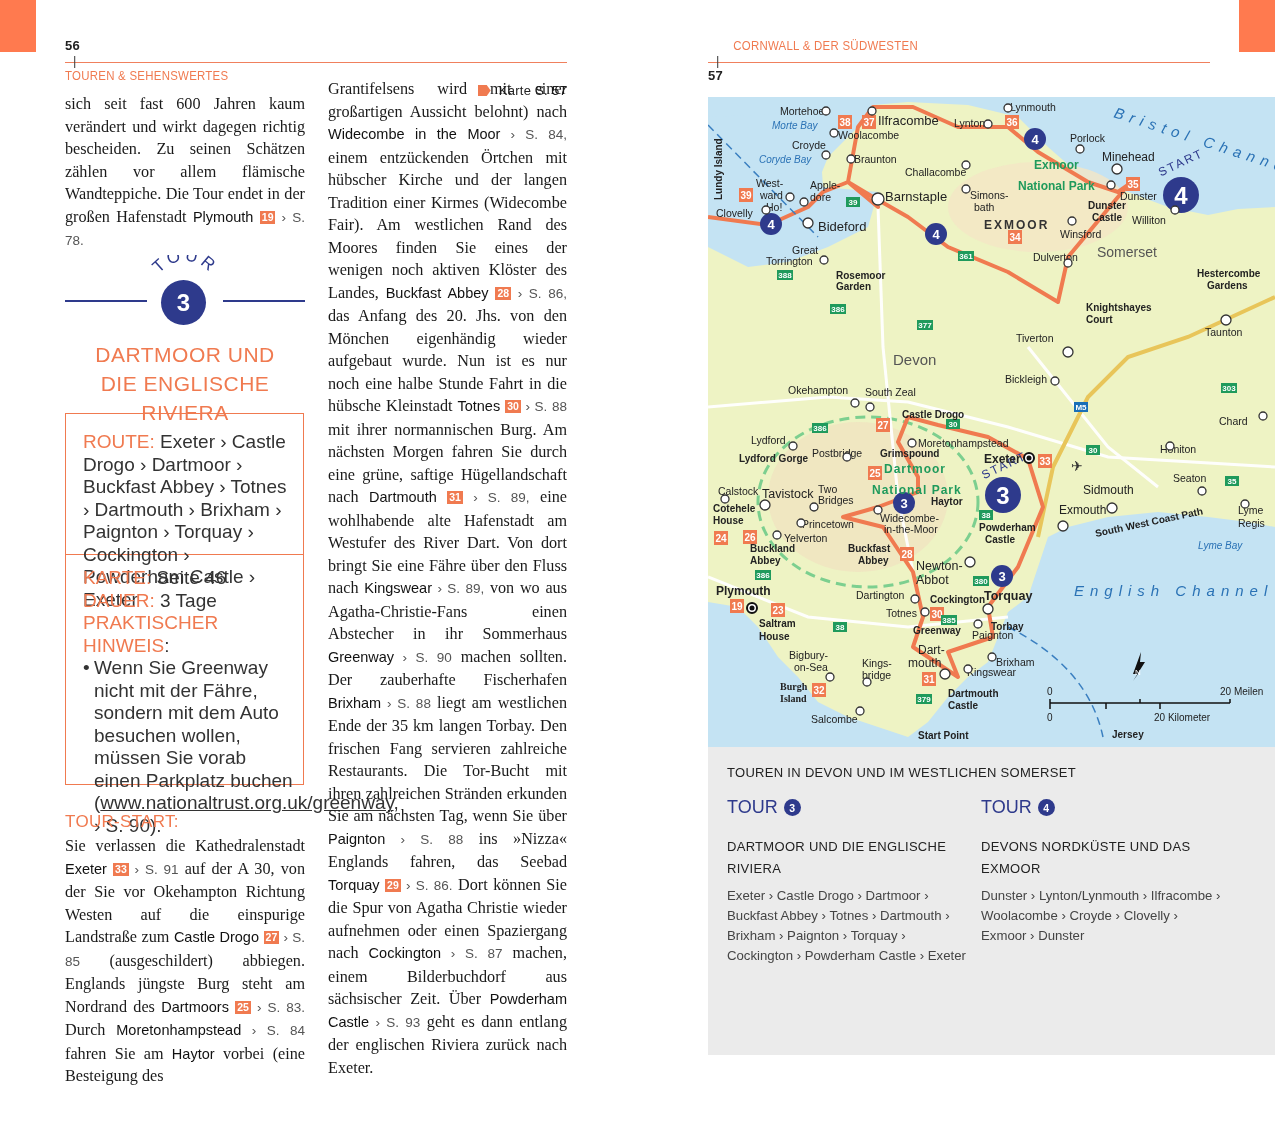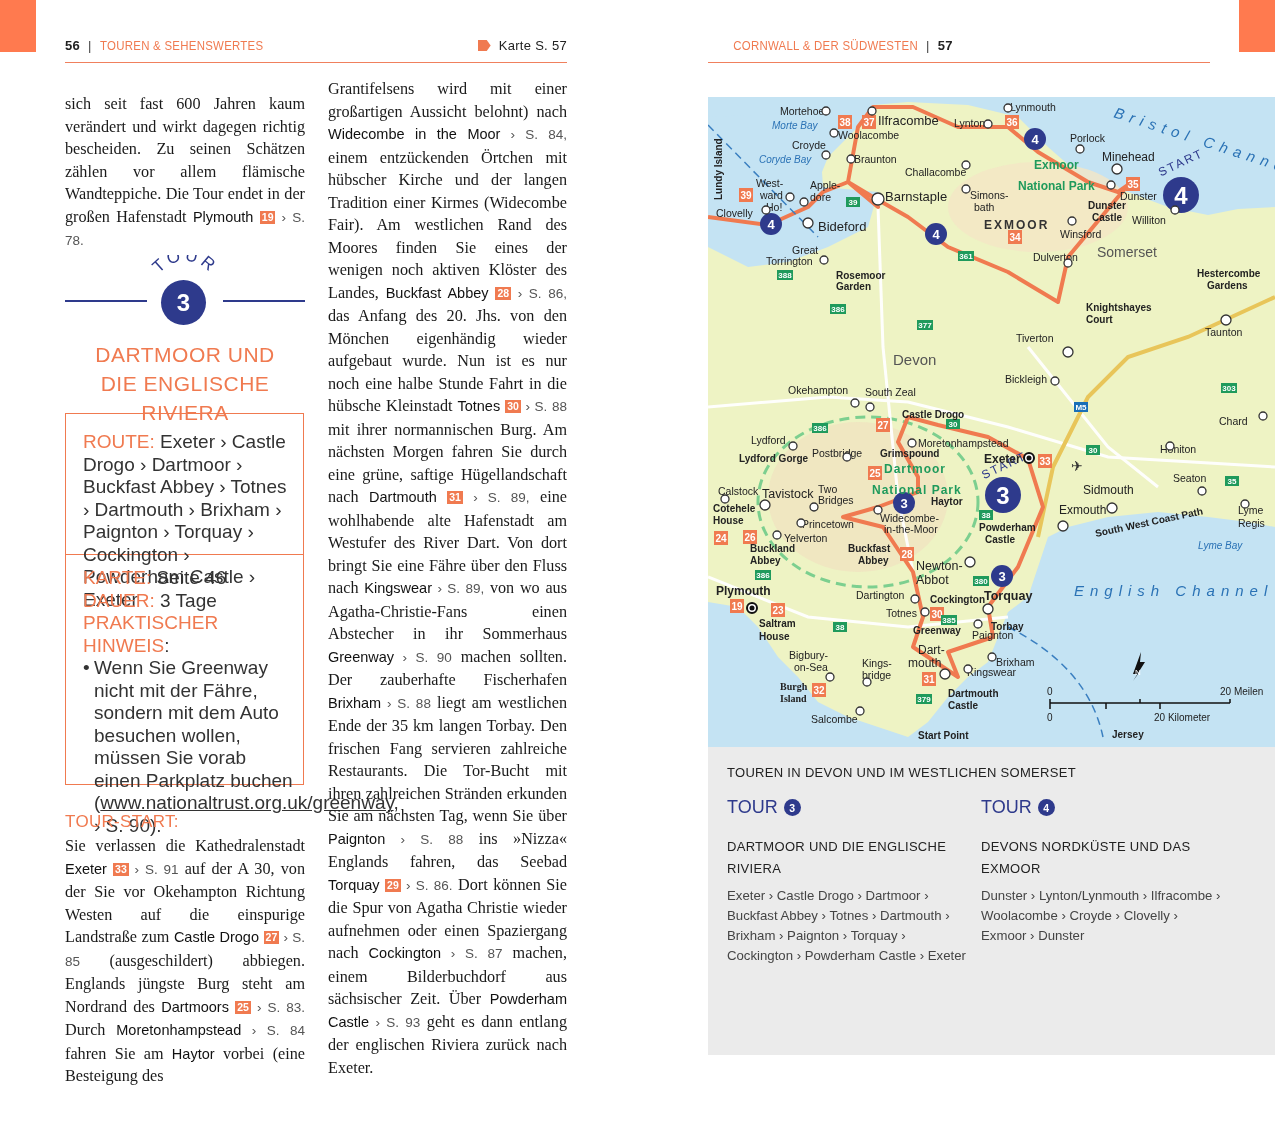--- a/index.html
+++ b/index.html
@@ -4,21 +4,21 @@
 <style>
   * { box-sizing: border-box; margin: 0; padding: 0; }
   html, body { width: 1275px; height: 1122px; background: #ffffff; overflow: hidden; }
   body { position: relative; font-family: "Liberation Serif", serif; color: #1a1a1a; }
 
   .tab { position: absolute; top: 0; width: 36px; height: 52px; background: #ff7a4f; }
   .tab.left { left: 0; }
   .tab.right { right: 0; }
 
   .runhead { position: absolute; top: 38px; height: 25px; border-bottom: 1.5px solid #f0805d;
-    font-family: "Liberation Sans", sans-serif; font-size: 13px; letter-spacing: 0.3px; display: flex; align-items: flex-start; }
+    font-family: "Liberation Sans", sans-serif; font-size: 13px; letter-spacing: 0.3px; display: flex; align-items: flex-start; flex-direction: column; }
   .runhead.left { left: 65px; width: 502px; }
   .runhead.right { left: 708px; width: 502px; }
   .runhead .num { color: #222; font-weight: bold; }
   .runhead .sep { color: #444; margin: 0 8px; }
   .runhead .sec { color: #f07a50; transform: scaleX(0.88); transform-origin: left; display: inline-block; }
   .runhead.right .sec { transform-origin: right; }
   .runhead .karte { margin-left: auto; display: flex; align-items: center; color: #222; }
   .runhead .karte .tagicon { width: 13px; height: 11px; background: #f07a50; clip-path: polygon(0 0, 70% 0, 100% 50%, 70% 100%, 0 100%); margin-right: 8px; }
 
   .col { position: absolute; font-size: 16.2px; line-height: 22.5px; text-align: justify; }

